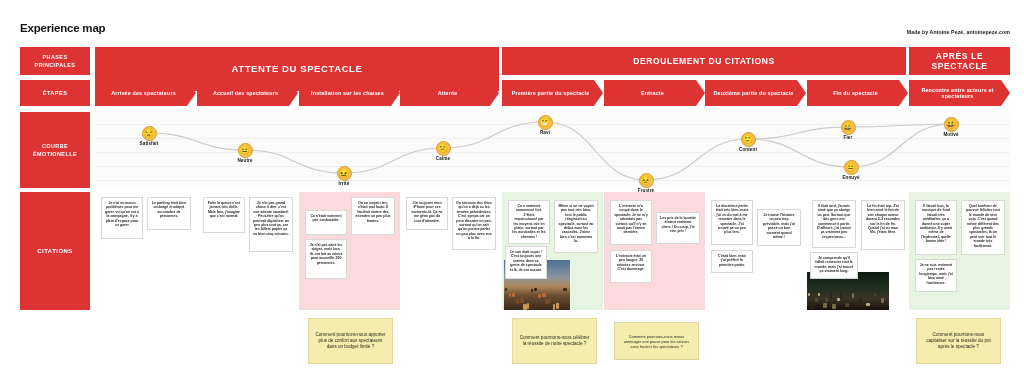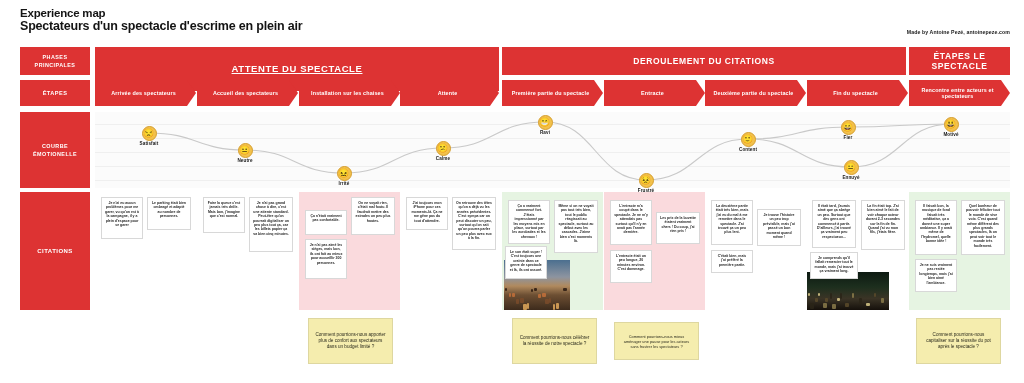--- a/index.html
+++ b/index.html
@@ -5,21 +5,21 @@
   * { box-sizing: border-box; margin: 0; padding: 0; }
   html, body {
     width: 1024px; height: 383px;
     background: #ffffff;
     font-family: "Liberation Sans", sans-serif;
     overflow: hidden;
   }
   #root { position: relative; width: 1024px; height: 383px; }
 
   
-  .title-block { position: absolute; left: 20px; top: 7px; }
+  .title-block { position: absolute; left: 20px; top: 22px; }
   .title-line1, .title-line2 {
     font-weight: bold; color: #141414; letter-spacing: -0.2px;
     line-height: 13px; font-size: 11.5px;
   }
   .title-line2 { font-size: 12.5px; }
   .credit {
     position: absolute; right: 14px; top: 29px;
     font-size: 5.2px; font-weight: bold; color: #1a1a1a; letter-spacing: 0.1px;
   }
 
@@ -76,42 +76,41 @@
   }
   .hmw.small { font-size: 3.9px; line-height: 5px; }
 </style>
 </head>
 <body>
 
 <div id="root">
 
   <div class="title-block">
     <div class="title-line1">Experience map</div>
-    <div class="title-line2">Spectateurs d'un spectacle d'escrime en plein air</div>
   </div>
   <div class="credit">Made by Antoine Pezé, antoinepeze.com</div>
 
   <div class="rowlabel red" style="left:20px;top:47px;width:70px;height:28px;font-size:5.4px;flex-direction:column;">
     <span>PHASES</span>
     <span>PRINCIPALES</span>
   </div>
 
   <div class="rowlabel red" style="left:20px;top:80px;width:70px;height:26px;font-size:5.6px;">ÉTAPES</div>
 
   <div class="rowlabel red" style="left:20px;top:112px;width:70px;height:76px;font-size:5.4px;flex-direction:column;">
     <span>COURBE</span>
     <span>ÉMOTIONELLE</span>
   </div>
 
   <div class="rowlabel red" style="left:20px;top:192px;width:70px;height:118px;font-size:6px;">CITATIONS</div>
 
   <div id="phases-layer">
-      <div class="phase-band red" style="left: 95px; top: 47px; width: 404px; height: 44px; text-decoration: underline;">ATTENTE DU SPECTACLE</div>
+      <div class="phase-band red" style="left: 95px; top: 47px; width: 404px; height: 44px;">ATTENTE DU SPECTACLE</div>
       <div class="phase-band red" style="left: 502px; top: 47px; width: 404px; height: 28px; font-size: 8.5px;">DEROULEMENT DU CITATIONS</div>
-      <div class="phase-band red" style="left: 909px; top: 47px; width: 101px; height: 28px; font-size: 8.5px; padding: 0px 6px;">ÉTAPES LE SPECTACLE</div>
+      <div class="phase-band red" style="left: 909px; top: 47px; width: 101px; height: 28px; font-size: 8.5px; padding: 0px 6px;">APRÈS LE SPECTACLE</div>
     </div>
 
   <div id="steps-layer">
       <div class="step-chip red" style="left: 95px; top: 80px; width: 101px; height: 26px;">Arrivée des spectateurs</div>
       <div class="step-chip red" style="left: 197px; top: 80px; width: 101px; height: 26px;">Accueil des spectateurs</div>
       <div class="step-chip red" style="left: 299px; top: 80px; width: 101px; height: 26px;">Installation sur les chaises</div>
       <div class="step-chip red" style="left: 400px; top: 80px; width: 99px; height: 26px;">Attente</div>
       <div class="step-chip red" style="left: 502px; top: 80px; width: 101px; height: 26px;">Première partie du spectacle</div>
       <div class="step-chip red" style="left: 604px; top: 80px; width: 101px; height: 26px;">Entracte</div>
       <div class="step-chip red" style="left: 705px; top: 80px; width: 101px; height: 26px;">Deuxième partie du spectacle</div>

